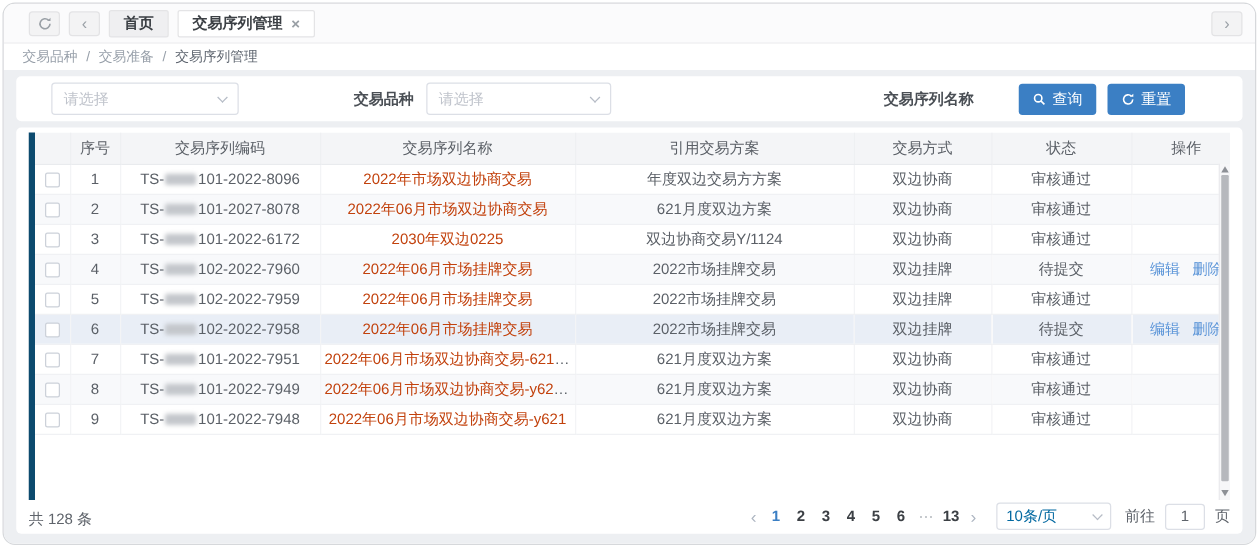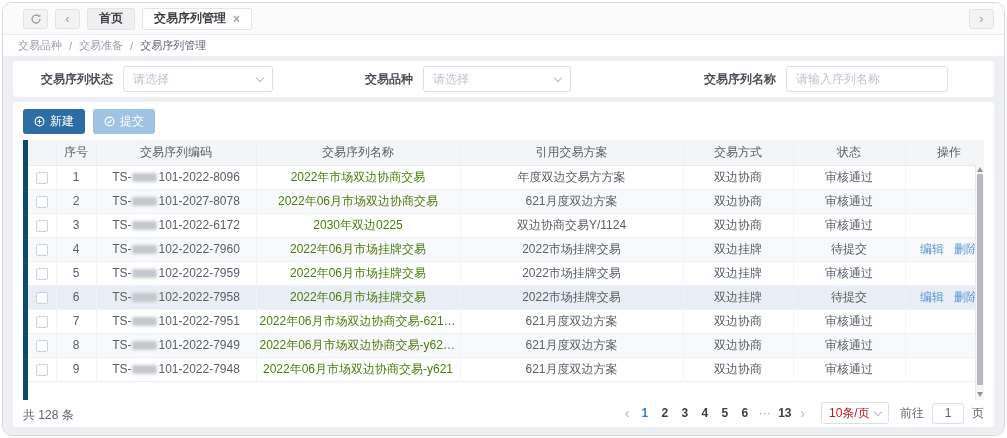--- a/index.html
+++ b/index.html
@@ -39,39 +39,39 @@
   
   .table-card { background:#fff; border-radius:4px; flex:1; padding:4px 10px 3px; display:flex; flex-direction:column; overflow:hidden; }
   .toolbar { display:flex; gap:8px; margin:3px 0 6px; }
   .table-wrap { position:relative; flex:1; overflow:hidden; border-left:5px solid #0c4a6e; }
   table { width:100%; border-collapse:collapse; table-layout:fixed; font-size:12px; color:#5b6067; }
   thead th { background:#f4f5f7; height:25px; font-weight:400; color:#5b6067; border-bottom:1px solid #e9ebee; border-right:1px solid #eef0f2; }
   tbody td { height:24px; text-align:center; border-bottom:1px solid #f0f1f4; border-right:1px solid #f3f4f6; overflow:hidden; white-space:nowrap; text-overflow:ellipsis; padding:0 3px; }
   tbody tr:nth-child(even) { background:#f8f9fb; }
   tbody tr.hl { background:#e9eef6; }
   .cb { display:inline-block; width:12px; height:12px; border:1px solid #ccd1d9; border-radius:2px; background:#fff; vertical-align:middle; cursor:pointer; }
-  .name-link { color:#4d7c0f; cursor:pointer; text-decoration:none; }
+  .name-link { color:#c2410c; cursor:pointer; text-decoration:none; }
   .redact { display:inline-block; width:25px; height:9px; background:#c4c7cc; filter:blur(1.6px); border-radius:2px; vertical-align:-1px; margin:0 1px; }
   .ops .op-link { color:#5a94d8; margin:0 5px; cursor:pointer; }
 
   
   .vscroll { position:absolute; right:0; top:25px; bottom:0; width:9px; background:#f6f6f8; border-left:1px solid #ebebee; }
   .vthumb { position:absolute; top:9px; bottom:15px; left:1px; right:1px; background:#b6b8bd; border-radius:1px; }
   .varr { position:absolute; left:1px; width:0; height:0; border-left:3.5px solid transparent; border-right:3.5px solid transparent; }
   .varr.up { top:2px; border-bottom:5px solid #8d9096; }
   .varr.down { bottom:3px; border-top:5px solid #8d9096; }
 
   
   .tfooter { height:21px; margin-top:3px; display:flex; align-items:flex-end; font-size:12px; color:#5f646b; }
   .pagination { margin-left:auto; display:flex; align-items:center; gap:3px; }
   .pchev { color:#aeb6c2; padding:0 4px; font-size:14px; line-height:1; cursor:pointer; }
   .pnum { min-width:17px; text-align:center; color:#3c4045; font-weight:700; cursor:pointer; }
   .pnum.active { color:#3b7fc4; }
   .pnum.dots { color:#9aa0a8; font-weight:400; }
-  .psize { width:68px; height:22px; border:1px solid #dcdfe6; border-radius:3px; display:flex; align-items:center; justify-content:space-between; padding:0 7px; color:#b91c1c; margin:0 6px 0 9px; cursor:pointer; background:#fff; }
+  .psize { width:92px; height:22px; border:1px solid #dcdfe6; border-radius:3px; display:flex; align-items:center; justify-content:space-between; padding:0 7px; color:#0369a1; margin:0 6px 0 9px; cursor:pointer; background:#fff; }
   .goto-label { margin:0 5px 0 2px;font-family:Liberation Serif, serif; }
   .goto-input { width:32px; height:21px; border:1px solid #dcdfe6; border-radius:3px; text-align:center; font-size:12px; color:#5f646b; outline:none; }
   .goto-unit { margin-left:5px; }
 </style>
 </head>
 <body>
 
 <div class="window">
 
   <div class="tabbar">
@@ -102,57 +102,54 @@
     <span>/</span>
     <span>交易准备</span>
     <span>/</span>
     <span class="crumb-last">交易序列管理</span>
   </div>
 
   <div class="content">
 
     <div class="filter-card">
       <div class="fgroup">
-        <span>交易序列状态</span>
         <div class="select">
           <span>请选择</span>
           <i class="chev"></i>
         </div>
       </div>
       <div class="fgroup fg2">
         <span>交易品种</span>
         <div class="select" style="width:148px">
           <span>请选择</span>
           <i class="chev"></i>
         </div>
       </div>
       <div class="fgroup fg3">
         <span>交易序列名称</span>
-        <input class="text" type="text" placeholder="请输入序列名称" style="">
+      </div>
+      <div class="fbuttons">
+        <button class="btn btn-search">
+          <svg viewBox="0 0 12 12">
+              <circle cx="5" cy="5" r="3.2" fill="none" stroke="#fff" stroke-width="1.4"></circle>
+              <line x1="7.5" y1="7.5" x2="10.4" y2="10.4" stroke="#fff" stroke-width="1.4"></line>
+            </svg>
+          <span>查询</span>
+        </button>
+        <button class="btn btn-reset">
+          <svg viewBox="0 0 12 12">
+              <path d="M10 6a4 4 0 1 1-1.2-2.85" fill="none" stroke="#fff" stroke-width="1.4"></path>
+              <path d="M10.5 1v2.8H7.7z" fill="#fff"></path>
+            </svg>
+          <span>重置</span>
+        </button>
       </div>
     </div>
 
     <div class="table-card">
-      <div class="toolbar">
-        <button class="btn btn-new">
-          <svg viewBox="0 0 12 12">
-              <circle cx="6" cy="6" r="4.8" fill="none" stroke="#fff" stroke-width="1.2"></circle>
-              <line x1="6" y1="3.6" x2="6" y2="8.4" stroke="#fff" stroke-width="1.2"></line>
-              <line x1="3.6" y1="6" x2="8.4" y2="6" stroke="#fff" stroke-width="1.2"></line>
-            </svg>
-          <span>新建</span>
-        </button>
-        <button class="btn btn-submit">
-          <svg viewBox="0 0 12 12">
-              <circle cx="6" cy="6" r="4.8" fill="none" stroke="#fff" stroke-width="1.2"></circle>
-              <path d="M3.8 6.1l1.6 1.6 2.9-3.2" fill="none" stroke="#fff" stroke-width="1.2"></path>
-            </svg>
-          <span>提交</span>
-        </button>
-      </div>
 
       <div class="table-wrap">
         <table>
           <colgroup>
             <col style="width:28px">
               <col style="width:40px">
               <col style="width:160px">
               <col style="width:204px">
             <col style="width:223px">
               <col style="width:110px">

